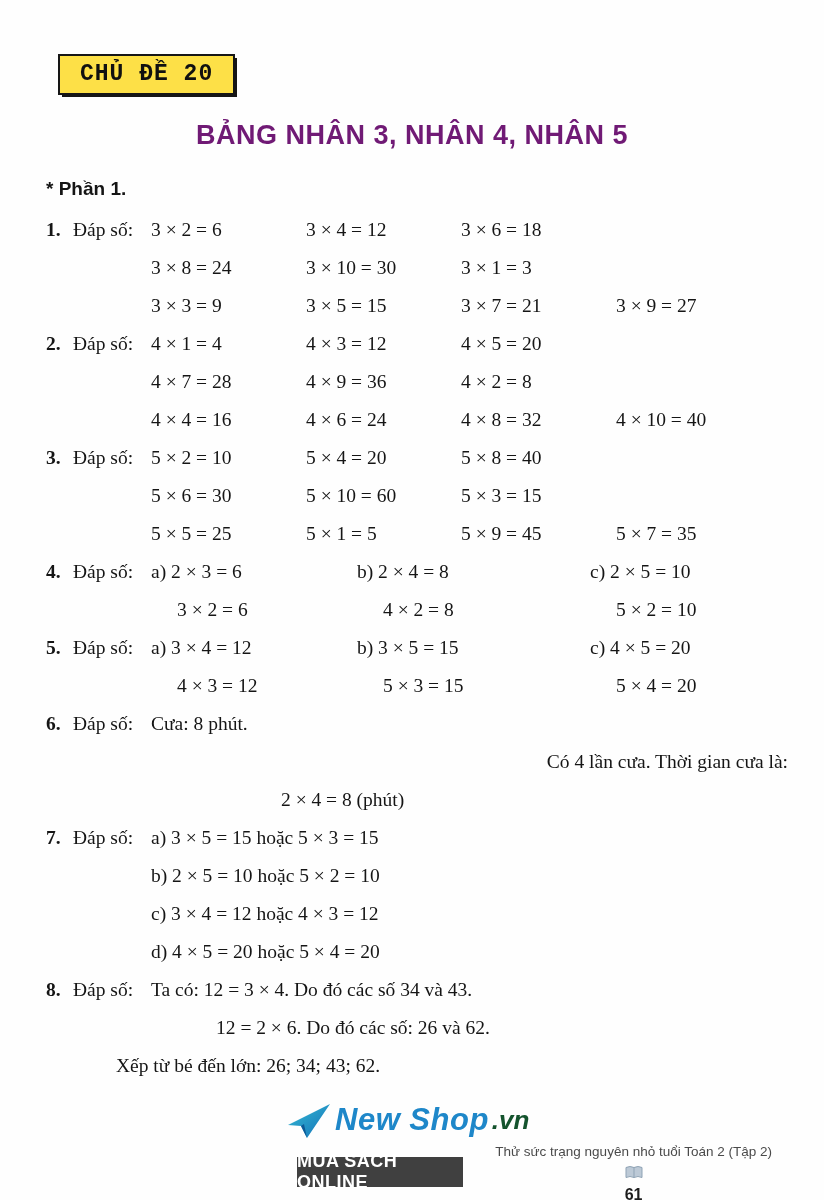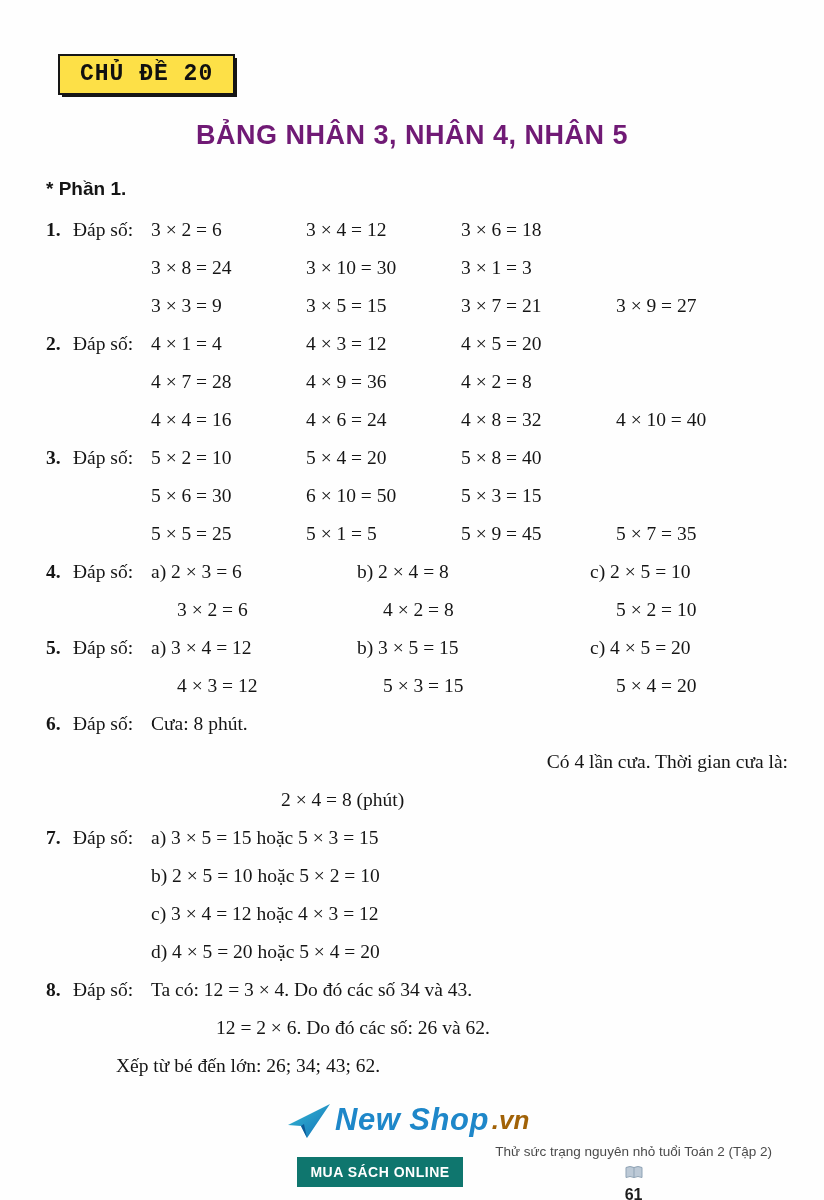--- a/index.html
+++ b/index.html
@@ -45,25 +45,25 @@
   .ml170 { padding-left:170px; }
   .ml70  { padding-left:70px; }
 
   
   .logo {
     position:absolute; left:286px; top:1100px;
     display:flex; align-items:center; gap:3px;
     font-family:"Liberation Sans", sans-serif;
   }
   .logo-text { font-size:31px; font-weight:bold; font-style:italic; color:#1e87c9; letter-spacing:0.5px; }
-  .logo-vn   { font-size:26px; font-weight:bold; font-style:italic; color:#a16207; }
+  .logo-vn   { font-size:26px; font-weight:bold; font-style:italic; color:#14532d; }
   .shop-button {
     position:absolute; left:297px; top:1157px; width:166px; height:30px;
-    background:#0f766e; color:#ffffff;
-    font-family:"Liberation Sans", sans-serif; font-weight:bold; font-size:14px;
+    background:#404040; color:#ffffff;
+    font-family:"Liberation Sans", sans-serif; font-weight:bold; font-size:18px;
     display:flex; align-items:center; justify-content:center; letter-spacing:0.5px;
   }
   .credit-line {
     position:absolute; right:52px; top:1144px;
     display:flex; align-items:center; gap:6px;
     font-family:"Liberation Sans", sans-serif;
     flex-direction:column;
   }
   .credit { font-size:13.5px; color:#4a4a4a; }
   .pagenum { font-size:16px; font-weight:bold; color:#1c1c1c; }
@@ -131,21 +131,21 @@
       <div class="row">
         <span class="num">3.</span>
         <span class="label">Đáp số:</span>
         <span class="eq">5 × 2 = 10</span>
         <span class="eq">5 × 4 = 20</span>
         <span class="eq">5 × 8 = 40</span>
       </div>
       <div class="row">
         <span class="spacer"></span>
         <span class="eq">5 × 6 = 30</span>
-        <span class="eq">6 × 10 = 50</span>
+        <span class="eq">5 × 10 = 60</span>
         <span class="eq">5 × 3 = 15</span>
       </div>
       <div class="row">
         <span class="spacer"></span>
         <span class="eq">5 × 5 = 25</span>
         <span class="eq">5 × 1 = 5</span>
         <span class="eq">5 × 9 = 45</span>
         <span class="eq">5 × 7 = 35</span>
       </div>
     </section>

